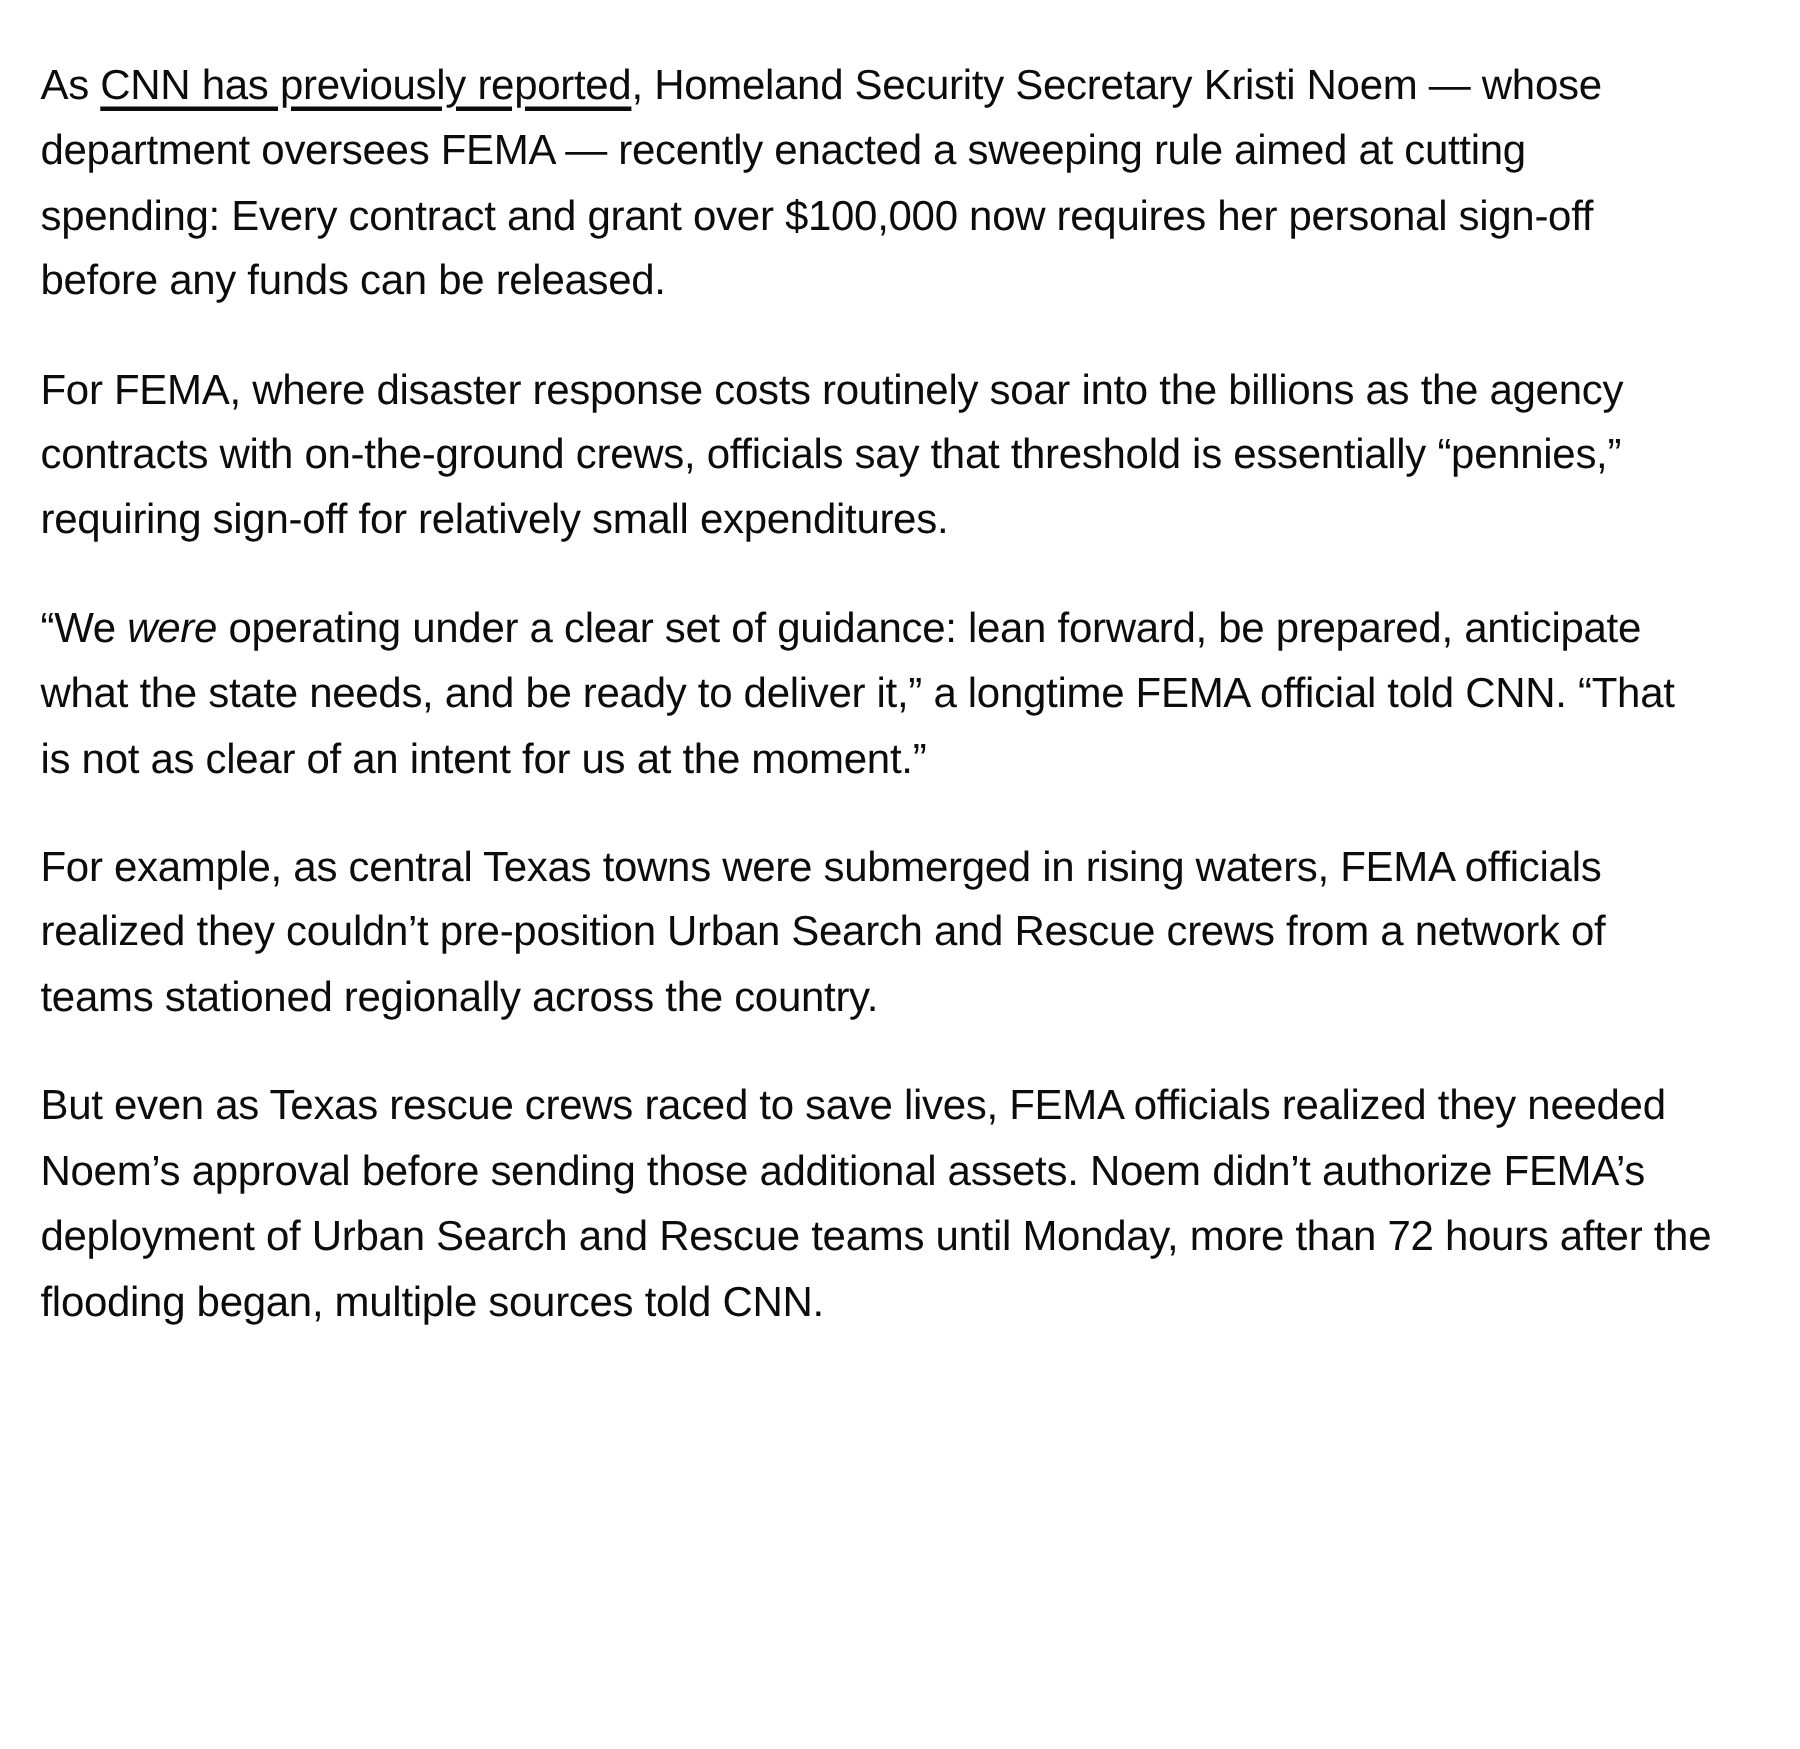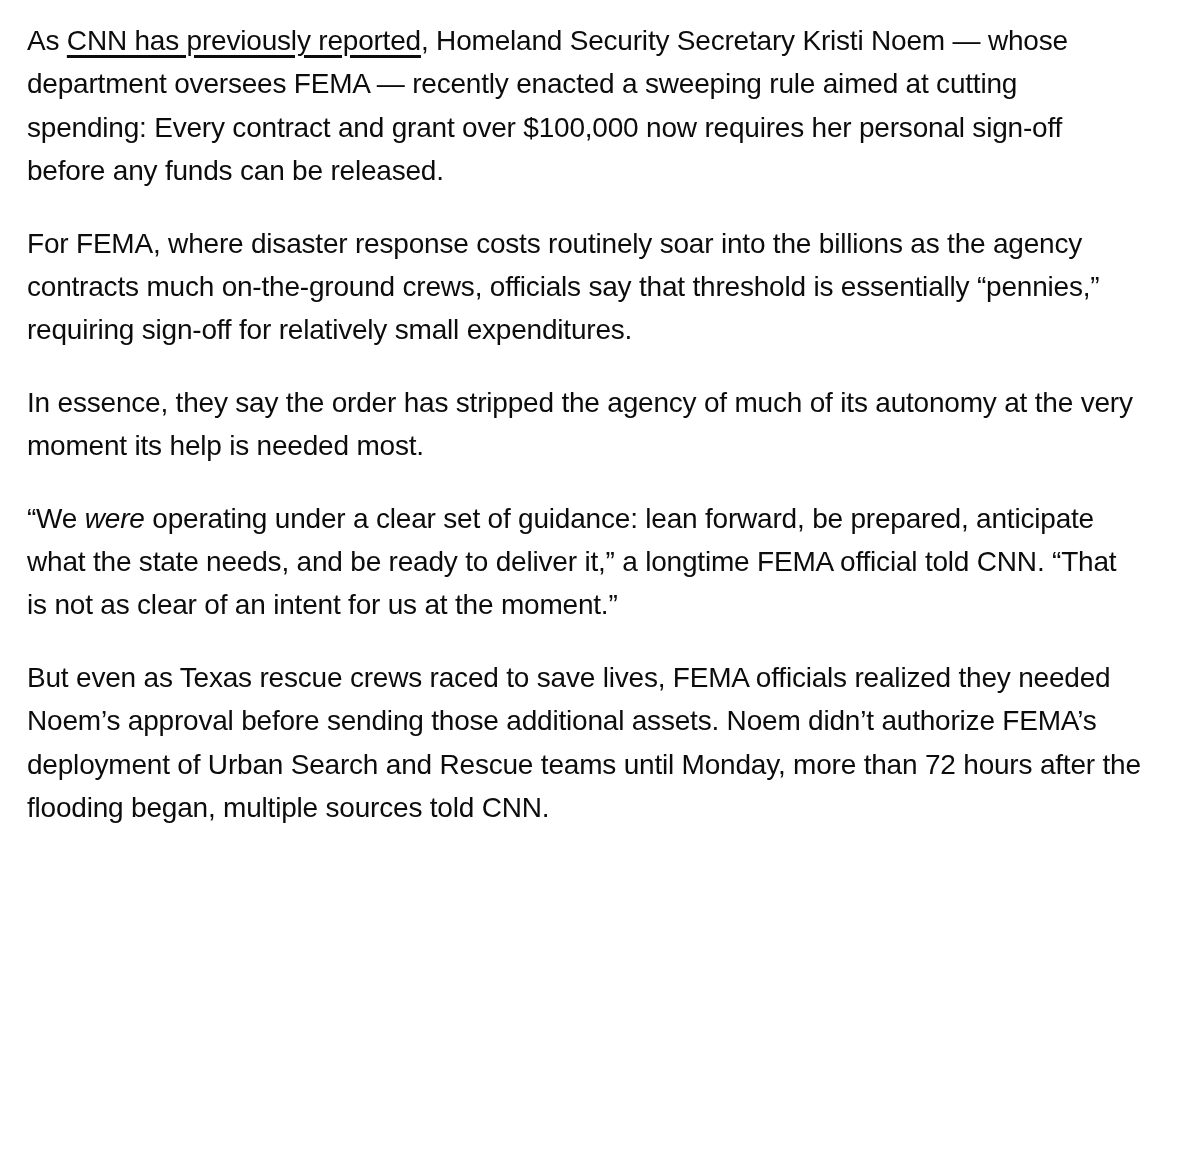--- a/index.html
+++ b/index.html
@@ -12,21 +12,21 @@
     min-height: 1166px;
     font-family: "Liberation Sans", "DejaVu Sans", sans-serif;
     color: #0c0c0c;
     -webkit-font-smoothing: antialiased;
   }
   .article-body {
     padding: 19px 0 0 27px;
     max-width: 1135px;
   }
   .article-paragraph {
-    margin: 0 0 29px 0;
+    margin: 16px 0 29px 0;
     font-size: 28px;
     line-height: 43.4px;
     letter-spacing: -0.2px;
     font-weight: 400;
     white-space: pre-line;
   }
   .inline-link {
     color: inherit;
     text-decoration: underline;
     text-decoration-thickness: 2.5px;
@@ -41,30 +41,31 @@
 <body>
 
 <main class="article-body">
 
   <p class="article-paragraph"><span>As </span><a href="#" class="inline-link">CNN has previously reported</a><span>, Homeland Security Secretary Kristi Noem — whose
 department oversees FEMA — recently enacted a sweeping rule aimed at cutting
 spending: Every contract and grant over $100,000 now requires her personal sign-off
 before any funds can be released.</span></p>
 
   <p class="article-paragraph">For FEMA, where disaster response costs routinely soar into the billions as the agency
-contracts much on-the-ground crews, officials say that threshold is essentially “pennies,”
+contracts with on-the-ground crews, officials say that threshold is essentially “pennies,”
 requiring sign-off for relatively small expenditures.</p>
 
-  <p class="article-paragraph">In essence, they say the order has stripped the agency of much of its autonomy at the very
-moment its help is needed most.</p>
 
   <p class="article-paragraph"><span>“We </span><em class="italic-word">were</em><span> operating under a clear set of guidance: lean forward, be prepared, anticipate
 what the state needs, and be ready to deliver it,” a longtime FEMA official told CNN. “That
 is not as clear of an intent for us at the moment.”</span></p>
 
+  <p class="article-paragraph">For example, as central Texas towns were submerged in rising waters, FEMA officials
+realized they couldn’t pre-position Urban Search and Rescue crews from a network of
+teams stationed regionally across the country.</p>
 
 
   <p class="article-paragraph">But even as Texas rescue crews raced to save lives, FEMA officials realized they needed
 Noem’s approval before sending those additional assets. Noem didn’t authorize FEMA’s
 deployment of Urban Search and Rescue teams until Monday, more than 72 hours after the
 flooding began, multiple sources told CNN.</p>
 
 </main>
 
 </body></html>

